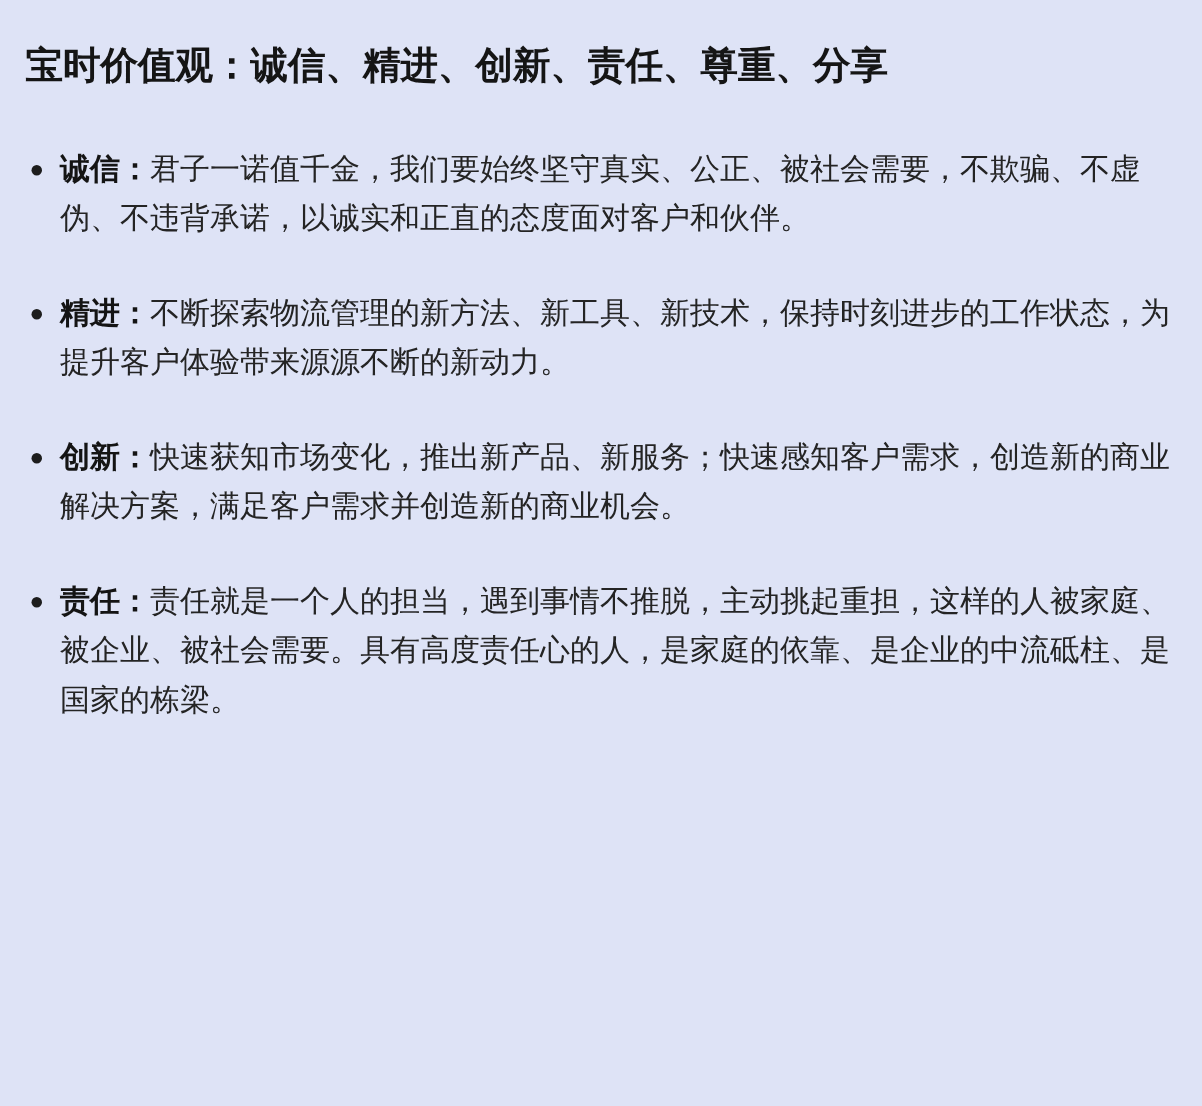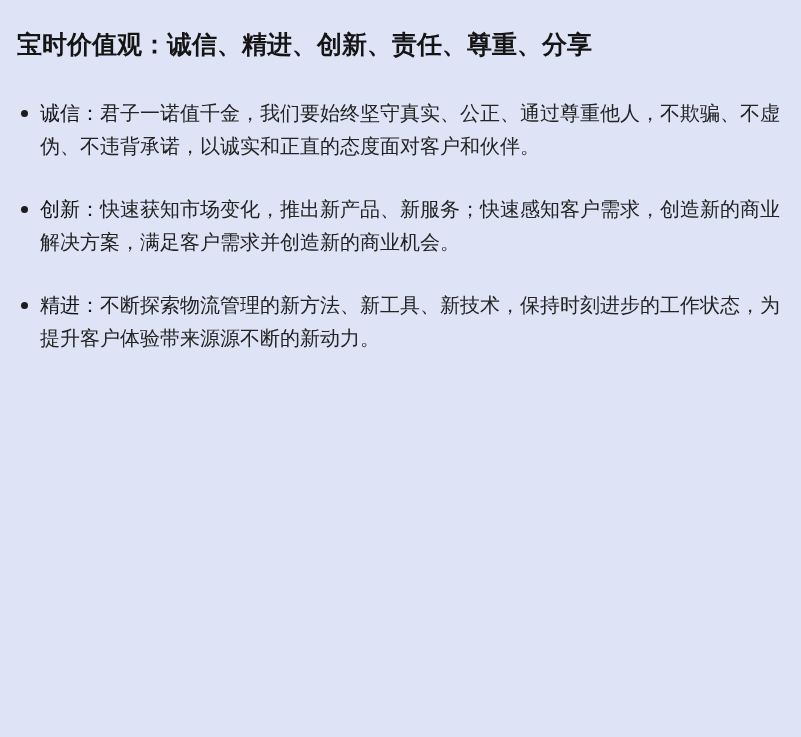--- a/index.html
+++ b/index.html
@@ -44,35 +44,38 @@
   .bullet {
     position: absolute;
     left: 4px;
     top: 13px;
     width: 7px;
     height: 7px;
     border-radius: 50%;
     background: #1d1d1d;
   }
   .value-label {
-    font-weight: 400;
+    font-weight: 700;
     color: #141414;
     margin-top: 46px;
   }
 </style>
 </head>
 <body style="background: rgb(222, 227, 246);">
 
 <div class="page">
   <h1 class="page-title">宝时价值观：诚信、精进、创新、责任、尊重、分享</h1>
 
   <ul class="values-list">
     <li>
-      <span class="bullet"></span><span class="value-label">诚信：</span><span class="value-text">君子一诺值千金，我们要始终坚守真实、公正、通过尊重他人，不欺骗、不虚伪、不违背承诺，以诚实和正直的态度面对客户和伙伴。</span>
+      <span class="bullet"></span><span class="value-label">诚信：</span><span class="value-text">君子一诺值千金，我们要始终坚守真实、公正、被社会需要，不欺骗、不虚伪、不违背承诺，以诚实和正直的态度面对客户和伙伴。</span>
+    </li>
+    <li>
+      <span class="bullet"></span><span class="value-label">精进：</span><span class="value-text">不断探索物流管理的新方法、新工具、新技术，保持时刻进步的工作状态，为提升客户体验带来源源不断的新动力。</span>
     </li>
     <li>
       <span class="bullet"></span><span class="value-label">创新：</span><span class="value-text">快速获知市场变化，推出新产品、新服务；快速感知客户需求，创造新的商业解决方案，满足客户需求并创造新的商业机会。</span>
     </li>
     <li>
-      <span class="bullet"></span><span class="value-label">精进：</span><span class="value-text">不断探索物流管理的新方法、新工具、新技术，保持时刻进步的工作状态，为提升客户体验带来源源不断的新动力。</span>
+      <span class="bullet"></span><span class="value-label">责任：</span><span class="value-text">责任就是一个人的担当，遇到事情不推脱，主动挑起重担，这样的人被家庭、被企业、被社会需要。具有高度责任心的人，是家庭的依靠、是企业的中流砥柱、是国家的栋梁。</span>
     </li>
   </ul>
 </div>
 
 </body></html>

